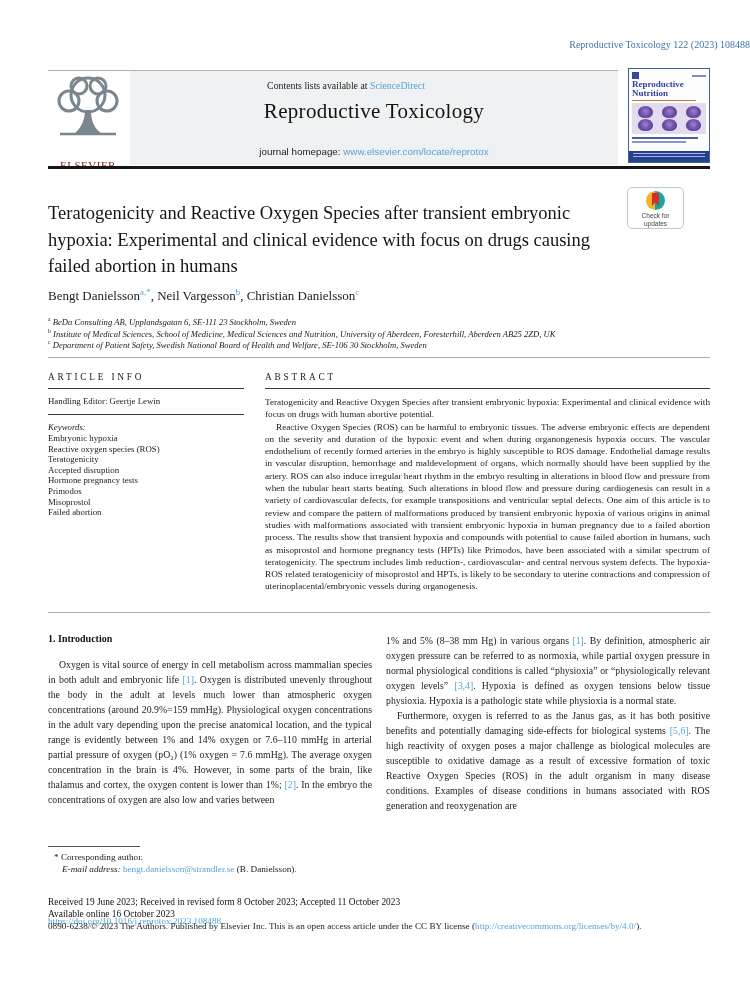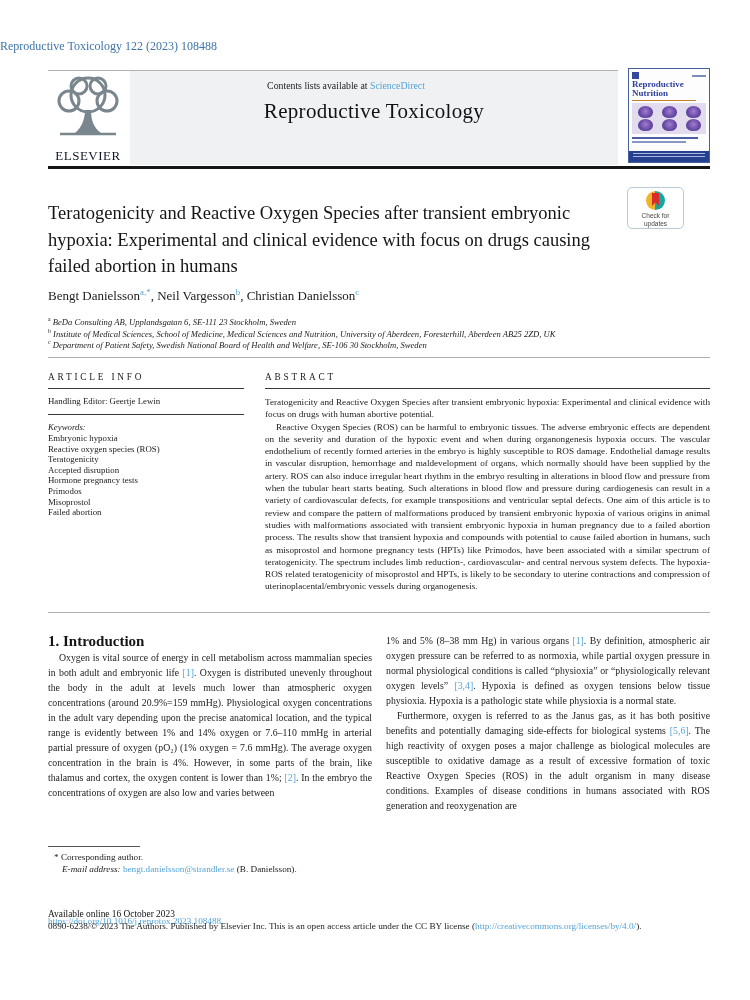--- a/index.html
+++ b/index.html
@@ -4,33 +4,33 @@
 <style>
   * { margin:0; padding:0; box-sizing:border-box; }
   body { background:#ffffff; font-family:"Liberation Serif", serif; }
   .page { position:relative; width:750px; height:1000px; background:#fff; overflow:hidden; }
 
   .lnk { color:#56a4d8; }
   .it { font-style:italic; }
   sup { font-size:68%; vertical-align:super; line-height:0; }
 
   
-  .citation { position:absolute; top:39px; left:0; right:0; text-align:left;
-              font-size:12px; color:#3e74a8; }
+  .citation { position:absolute; top:39px; left:0; right:0; text-align:right;
+              font-size:10px; color:#3e74a8; }
 
   .top-rule   { position:absolute; left:48px; top:70px; width:570px; height:1px; background:#adb3b6; }
   .gray-box   { position:absolute; left:130px; top:71px; width:488px; height:94px; background:#eff1f2; }
   .contents-line { position:absolute; left:144px; top:80px; width:404px; text-align:center; font-size:9.8px; color:#222; }
   .journal-title { position:absolute; left:130px; top:99px; width:488px; text-align:center;
                    font-size:21px; color:#121212; letter-spacing:0.3px; }
   .homepage-line { position:absolute; left:130px; top:146px; width:488px; text-align:center;
                    font-size:9.8px; color:#222; font-family:"Liberation Sans", sans-serif; }
 
   .logo { position:absolute; left:48px; top:74px; width:80px; text-align:center; }
-  .logo-word { font-size:13px; color:#0f172a; letter-spacing:0.5px; margin-top:6px; }
+  .logo-word { font-size:11px; color:#7f1d1d; letter-spacing:0.5px; margin-top:17px; }
 
   .black-rule { position:absolute; left:48px; top:166px; width:662px; height:3px; background:#161616; }
 
   
   .cover { position:absolute; left:628px; top:68px; width:82px; height:95px; background:#fdfdfd;
            border:1px solid #44619e; padding:3px; overflow:hidden; }
   .cover-toprow { display:flex; justify-content:space-between; align-items:center; margin-bottom:1px; }
   .cover-mark { width:7px; height:7px; background:#34499e; }
   .cover-tinytext { width:14px; height:2px; background:#7c8cc0; }
   .cover-title { font-size:9px; font-weight:bold; color:#2f3f9e; line-height:9px; }
@@ -74,21 +74,21 @@
   .mid-rule { height:1px; background:#3a3a3a; margin:7px 0 7px 0; }
   .kw-label { font-style:italic; line-height:11px; }
   .kw { line-height:10.6px; }
   .handling { line-height:11px; }
   .abs-p { text-align:justify; line-height:12.3px; }
   .abs-p2 { text-indent:11px; }
 
   
   .intro-left  { position:absolute; left:48px;  top:633px; width:324px; }
   .intro-right { position:absolute; left:386px; top:633px; width:324px; }
-  .sec-heading { font-size:15px; font-weight:bold; color:#141414; }
+  .sec-heading { font-size:10px; font-weight:bold; color:#141414; margin-bottom:13px; }
   .body-p { font-size:9.8px; line-height:15px; color:#1b1b1b; text-align:justify; }
   .indent { text-indent:11px; }
 
   
   .fn-rule { position:absolute; left:48px; top:846px; width:92px; height:1px; background:#555; }
   .fn1 { position:absolute; left:54px; top:852px; font-size:9.2px; color:#1b1b1b; }
   .fn2 { position:absolute; left:62px; top:864px; font-size:9.2px; color:#1b1b1b; }
   .doi { position:absolute; left:48px; top:884px; font-size:9.2px;margin-top:32px; }
   .meta1 { position:absolute; left:48px; top:897px; font-size:9.4px; color:#111; }
   .meta2 { position:absolute; left:48px; top:909px; font-size:9.4px; color:#111; }
@@ -116,20 +116,21 @@
         </g>
         <path d="M33 36 C33 46 29 54 23 59 L49 59 C41 53 39 45 39 36 Z" fill="#7a868d"></path>
         <path d="M8 60 L64 60" stroke="#7a868d" stroke-width="2.5"></path>
       </svg>
     </span>
     <div class="logo-word">ELSEVIER</div>
   </div>
 
   <div class="contents-line"><span>Contents lists available at </span><span class="lnk">ScienceDirect</span></div>
   <div class="journal-title">Reproductive Toxicology</div>
+  <div class="homepage-line"><span>journal homepage: </span><span class="lnk">www.elsevier.com/locate/reprotox</span></div>
 
   <div class="black-rule"></div>
 
   <div class="cover">
     <div class="cover-toprow">
       <span class="cover-mark"></span>
       <span class="cover-tinytext"></span>
     </div>
     <div class="cover-title">Reproductive</div>
     <div class="cover-title">Nutrition</div>
@@ -208,16 +209,17 @@
   <div class="intro-right">
     <div class="body-p"><span>1% and 5% (8–38 mm Hg) in various organs </span><span class="lnk">[1]</span><span>. By definition, atmospheric air oxygen pressure can be referred to as normoxia, while partial oxygen pressure in normal physiological conditions is called “physioxia” or “physiologically relevant oxygen levels” </span><span class="lnk">[3,4]</span><span>. Hypoxia is defined as oxygen tensions below tissue physioxia. Hypoxia is a pathologic state while physioxia is a normal state.</span></div>
     <div class="body-p indent"><span>Furthermore, oxygen is referred to as the Janus gas, as it has both positive benefits and potentially damaging side-effects for biological systems </span><span class="lnk">[5,6]</span><span>. The high reactivity of oxygen poses a major challenge as biological molecules are susceptible to oxidative damage as a result of excessive formation of toxic Reactive Oxygen Species (ROS) in the adult organism in many disease conditions. Examples of disease conditions in humans associated with ROS generation and reoxygenation are</span></div>
   </div>
 
   <div class="fn-rule"></div>
   <div class="fn1">* Corresponding author.</div>
   <div class="fn2"><span class="it">E-mail address: </span><span class="lnk">bengt.danielsson@strandler.se</span><span> (B. Danielsson).</span></div>
 
   <div class="doi lnk">https://doi.org/10.1016/j.reprotox.2023.108488</div>
+  <div class="meta1">Received 19 June 2023; Received in revised form 8 October 2023; Accepted 11 October 2023</div>
   <div class="meta2">Available online 16 October 2023</div>
   <div class="meta3"><span>0890-6238/© 2023 The Authors. Published by Elsevier Inc. This is an open access article under the CC BY license (</span><span class="lnk">http://creativecommons.org/licenses/by/4.0/</span><span>).</span></div>
 
 </div>
 
 </body></html>

